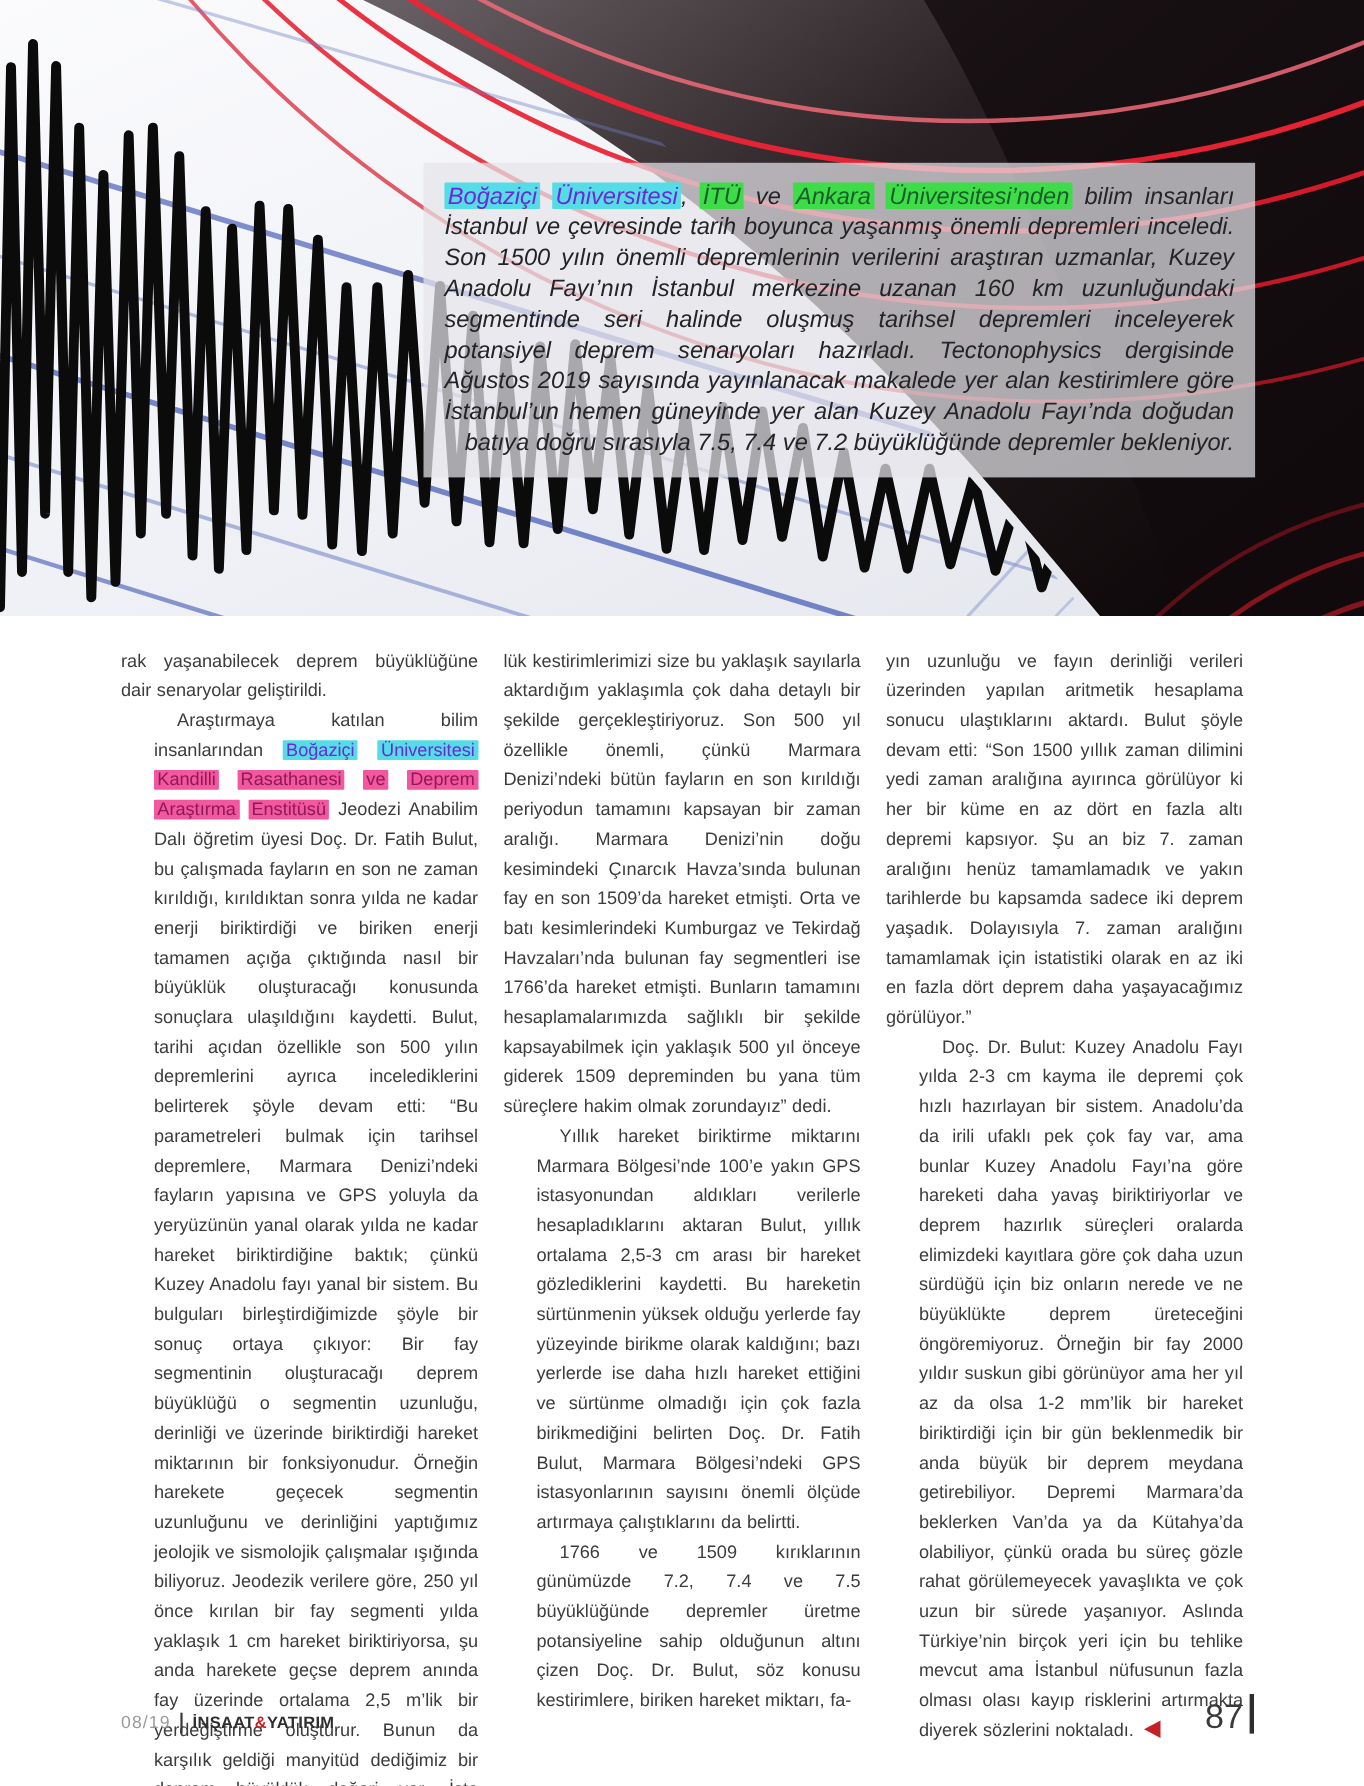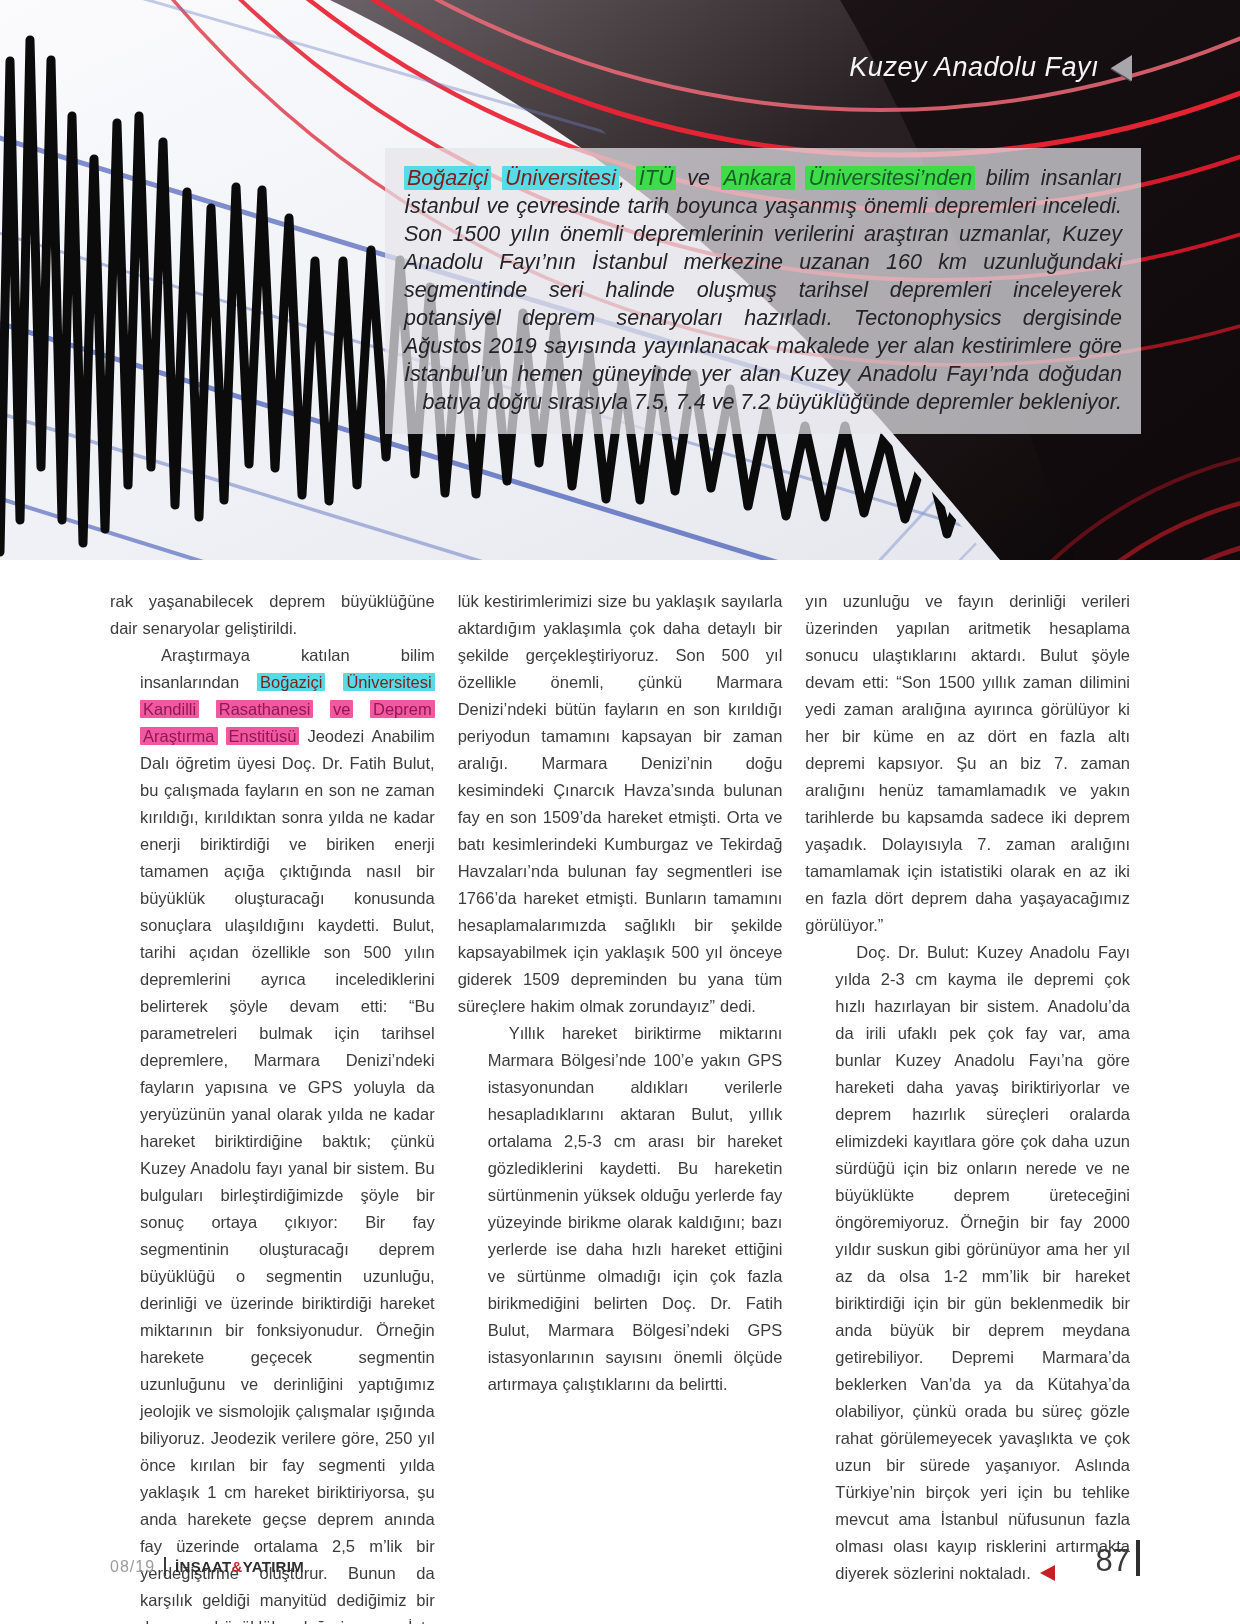--- a/index.html
+++ b/index.html
@@ -17,21 +17,21 @@
   .hero svg{position:absolute;left:0;top:0;display:block;}
   .hero-header{position:absolute;top:52px;right:108px;display:flex;align-items:center;gap:12px;}
   .hero-title{color:#f4f3f5;font-style:italic;font-size:27px;letter-spacing:.5px;}
   .tri-left{width:0;height:0;border-top:13px solid transparent;border-bottom:13px solid transparent;
             border-right:21px solid #a8a6aa;filter:drop-shadow(-1px 1px 0 #55525a);}
   .intro{position:absolute;left:385px;top:148px;width:718px;padding:16px 19px 18px 19px;
          background:rgba(230,229,234,0.72);
          font-style:italic;font-size:21.5px;line-height:28px;color:#242427;font-weight:500;
          text-align:justify;text-align-last:right;}
   .hl{padding:0 3px;border-radius:1px;}
-  .hl-cyan{background:var(--highlight-cyan);color:#7f1d1d;}
+  .hl-cyan{background:var(--highlight-cyan);color:#6d28d9;}
   .hl-green{background:var(--highlight-green);color:#175f28;margin-top:20px;}
   .hl-pink{background:var(--highlight-pink);color:#8e1a52;}
 
   
   .columns{position:absolute;left:110px;top:588px;width:1020px;display:flex;gap:23px;}
   .col{flex:1 1 0;min-width:0;}
   .para{margin:0;text-align:justify;font-size:16.5px;line-height:27px;color:#3c3c3c;
         word-spacing:.5px;}
   .para.ind{text-indent:21px;margin-left:30px;}
   .end-icon{display:inline-block;width:0;height:0;margin-left:9px;vertical-align:-2px;
@@ -101,36 +101,33 @@
         <line x1="-60" y1="305" x2="1290" y2="720" stroke="#3f55b5" stroke-width="5" opacity="0.7"></line>
         <line x1="-60" y1="395" x2="1290" y2="810" stroke="#6e7fc4" stroke-width="3.5" opacity="0.55"></line>
         <line x1="-60" y1="480" x2="1290" y2="900" stroke="#3f55b5" stroke-width="4" opacity="0.6"></line>
         <line x1="880" y1="560" x2="1120" y2="300" stroke="#8a97cf" stroke-width="3" opacity="0.5"></line>
         <line x1="960" y1="560" x2="1190" y2="320" stroke="#8a97cf" stroke-width="2.5" opacity="0.45"></line>
       </g>
 
       <path id="trace" d="M-0 552 L10 61 L20 520 L30 40 L41 467 L51 60 L62 520 L72 116 L83 543 L94 159 L105 529 L117 123 L128 485 L139 116 L151 467 L163 142 L175 505 L187 192 L199 517 L211 208 L224 500 L236 187 L249 464 L262 190 L275 468 L289 218 L302 495 L315 261 L329 501 L343 261 L357 485 L371 250 L386 457 L400 260 L415 474 L430 287 L445 493 L460 324 L476 494 L491 315 L507 481 L523 313 L539 463 L555 326 L572 486 L589 351 L606 499 L623 376 L640 500 L657 370 L675 491 L693 374 L711 488 L730 389 L748 506 L767 411 L786 516 L805 426 L825 517 L845 426 L864 513 L885 434 L905 519 L926 449 L947 534 L968 469 L989 542 L1011 479 L1033 546 L1055 483 L1077 545 L1100 494 L1123 552 L1146 509 L1169 552 L1193 527 L1217 552 L1242 535" fill="none" stroke="#0b0b0c" stroke-width="9" stroke-linejoin="round" stroke-linecap="round" clip-path="url(#lightClip)"></path>
     </svg>
 
-    <div class="hero-header">
-      <span class="hero-title">Kuzey Anadolu Fayı</span>
-      <span class="tri-left"></span>
-    </div>
 
     <div class="intro"><span class="hl hl-cyan">Boğaziçi</span> <span class="hl hl-cyan">Üniversitesi</span>, <span class="hl hl-green">İTÜ</span> ve <span class="hl hl-green">Ankara</span> <span class="hl hl-green">Üniversitesi’nden</span> bilim insanları İstanbul ve çevresinde tarih boyunca yaşanmış önemli depremleri inceledi. Son 1500 yılın önemli depremlerinin verilerini araştıran uzmanlar, Kuzey Anadolu Fayı’nın İstanbul merkezine uzanan 160 km uzunluğundaki segmentinde seri halinde oluşmuş tarihsel depremleri inceleyerek potansiyel deprem senaryoları hazırladı. Tectonophysics dergisinde Ağustos 2019 sayısında yayınlanacak makalede yer alan kestirimlere göre İstanbul’un hemen güneyinde yer alan Kuzey Anadolu Fayı’nda doğudan batıya doğru sırasıyla 7.5, 7.4 ve 7.2 büyüklüğünde depremler bekleniyor.</div>
   </section>
 
   <section class="columns">
     <div class="col">
         <p class="para">rak yaşanabilecek deprem büyüklüğüne dair senaryolar geliştirildi.</p>
         <p class="para ind">Araştırmaya katılan bilim insanlarından <span class="hl hl-cyan">Boğaziçi</span> <span class="hl hl-cyan">Üniversitesi</span> <span class="hl hl-pink">Kandilli</span> <span class="hl hl-pink">Rasathanesi</span> <span class="hl hl-pink">ve</span> <span class="hl hl-pink">Deprem</span> <span class="hl hl-pink">Araştırma</span> <span class="hl hl-pink">Enstitüsü</span> Jeodezi Anabilim Dalı öğretim üyesi Doç. Dr. Fatih Bulut, bu çalışmada fayların en son ne zaman kırıldığı, kırıldıktan sonra yılda ne kadar enerji biriktirdiği ve biriken enerji tamamen açığa çıktığında nasıl bir büyüklük oluşturacağı konusunda sonuçlara ulaşıldığını kaydetti. Bulut, tarihi açıdan özellikle son 500 yılın depremlerini ayrıca incelediklerini belirterek şöyle devam etti: “Bu parametreleri bulmak için tarihsel depremlere, Marmara Denizi’ndeki fayların yapısına ve GPS yoluyla da yeryüzünün yanal olarak yılda ne kadar hareket biriktirdiğine baktık; çünkü Kuzey Anadolu fayı yanal bir sistem. Bu bulguları birleştirdiğimizde şöyle bir sonuç ortaya çıkıyor: Bir fay segmentinin oluşturacağı deprem büyüklüğü o segmentin uzunluğu, derinliği ve üzerinde biriktirdiği hareket miktarının bir fonksiyonudur. Örneğin harekete geçecek segmentin uzunluğunu ve derinliğini yaptığımız jeolojik ve sismolojik çalışmalar ışığında biliyoruz. Jeodezik verilere göre, 250 yıl önce kırılan bir fay segmenti yılda yaklaşık 1 cm hareket biriktiriyorsa, şu anda harekete geçse deprem anında fay üzerinde ortalama 2,5 m’lik bir yerdeğiştirme oluşturur. Bunun da karşılık geldiği manyitüd dediğimiz bir deprem büyüklük değeri var. İşte deprem büyük-</p>
       </div>
     <div class="col">
         <p class="para">lük kestirimlerimizi size bu yaklaşık sayılarla aktardığım yaklaşımla çok daha detaylı bir şekilde gerçekleştiriyoruz. Son 500 yıl özellikle önemli, çünkü Marmara Denizi’ndeki bütün fayların en son kırıldığı periyodun tamamını kapsayan bir zaman aralığı. Marmara Denizi’nin doğu kesimindeki Çınarcık Havza’sında bulunan fay en son 1509’da hareket etmişti. Orta ve batı kesimlerindeki Kumburgaz ve Tekirdağ Havzaları’nda bulunan fay segmentleri ise 1766’da hareket etmişti. Bunların tamamını hesaplamalarımızda sağlıklı bir şekilde kapsayabilmek için yaklaşık 500 yıl önceye giderek 1509 depreminden bu yana tüm süreçlere hakim olmak zorundayız” dedi.</p>
         <p class="para ind">Yıllık hareket biriktirme miktarını Marmara Bölgesi’nde 100’e yakın GPS istasyonundan aldıkları verilerle hesapladıklarını aktaran Bulut, yıllık ortalama 2,5-3 cm arası bir hareket gözlediklerini kaydetti. Bu hareketin sürtünmenin yüksek olduğu yerlerde fay yüzeyinde birikme olarak kaldığını; bazı yerlerde ise daha hızlı hareket ettiğini ve sürtünme olmadığı için çok fazla birikmediğini belirten Doç. Dr. Fatih Bulut, Marmara Bölgesi’ndeki GPS istasyonlarının sayısını önemli ölçüde artırmaya çalıştıklarını da belirtti.</p>
+        <p class="para ind">1766 ve 1509 kırıklarının günümüzde 7.2, 7.4 ve 7.5 büyüklüğünde depremler üretme potansiyeline sahip olduğunun altını çizen Doç. Dr. Bulut, söz konusu kestirimlere, biriken hareket miktarı, fa-</p>
       </div>
     <div class="col">
         <p class="para">yın uzunluğu ve fayın derinliği verileri üzerinden yapılan aritmetik hesaplama sonucu ulaştıklarını aktardı. Bulut şöyle devam etti: “Son 1500 yıllık zaman dilimini yedi zaman aralığına ayırınca görülüyor ki her bir küme en az dört en fazla altı depremi kapsıyor. Şu an biz 7. zaman aralığını henüz tamamlamadık ve yakın tarihlerde bu kapsamda sadece iki deprem yaşadık. Dolayısıyla 7. zaman aralığını tamamlamak için istatistiki olarak en az iki en fazla dört deprem daha yaşayacağımız görülüyor.”</p>
         <p class="para ind">Doç. Dr. Bulut: Kuzey Anadolu Fayı yılda 2-3 cm kayma ile depremi çok hızlı hazırlayan bir sistem. Anadolu’da da irili ufaklı pek çok fay var, ama bunlar Kuzey Anadolu Fayı’na göre hareketi daha yavaş biriktiriyorlar ve deprem hazırlık süreçleri oralarda elimizdeki kayıtlara göre çok daha uzun sürdüğü için biz onların nerede ve ne büyüklükte deprem üreteceğini öngöremiyoruz. Örneğin bir fay 2000 yıldır suskun gibi görünüyor ama her yıl az da olsa 1-2 mm’lik bir hareket biriktirdiği için bir gün beklenmedik bir anda büyük bir deprem meydana getirebiliyor. Depremi Marmara’da beklerken Van’da ya da Kütahya’da olabiliyor, çünkü orada bu süreç gözle rahat görülemeyecek yavaşlıkta ve çok uzun bir sürede yaşanıyor. Aslında Türkiye’nin birçok yeri için bu tehlike mevcut ama İstanbul nüfusunun fazla olması olası kayıp risklerini artırmakta diyerek sözlerini noktaladı.<span class="end-icon"></span></p>
       </div>
   </section>
 
   <footer class="footer">
     <div class="footer-left">
       <span class="issue">08/19</span>

